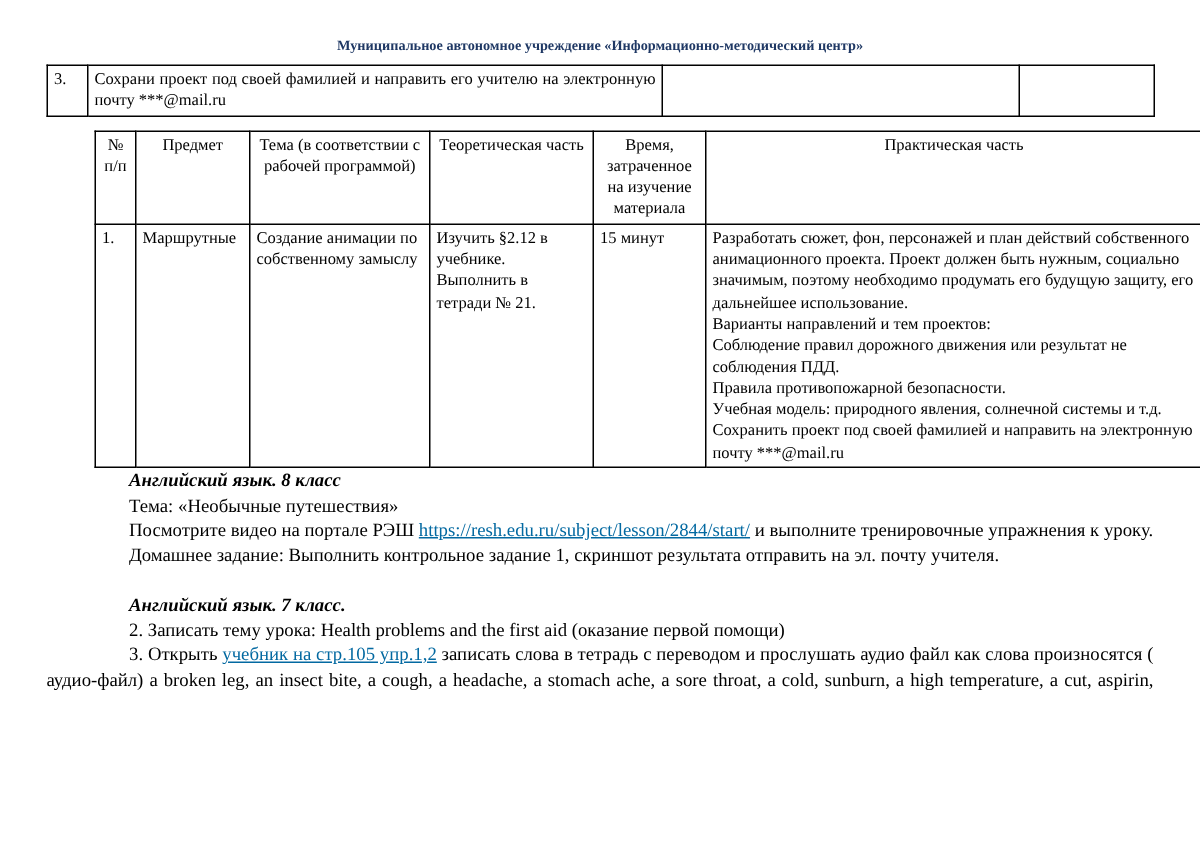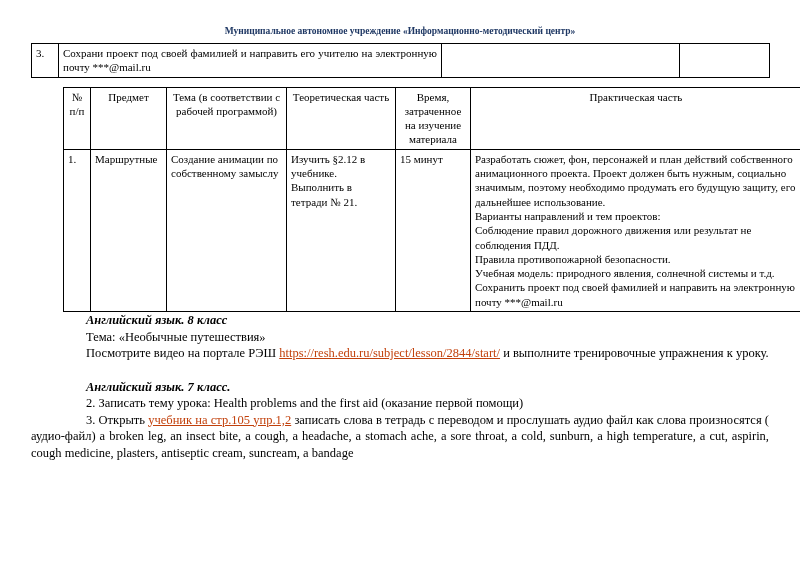--- a/index.html
+++ b/index.html
@@ -34,21 +34,21 @@
   .title {
     margin-top:14px;
     text-align:center;
     font-weight:bold;
     font-size:13px;
   }
   .para { text-indent:55px; text-align:justify; }
   .section-heading { font-weight:bold; font-style:italic; }
   .spacer-top { margin-top:17px; }
   a.link, span.link {
-    color:#c2410c;
+    color:#0369a1;
     text-decoration:underline;
     cursor:pointer;
   }
 </style>
 </head>
 <body>
 
 <div class="page">
 
   <div class="doc-header">Муниципальное автономное учреждение «Информационно-методический центр»</div>
@@ -107,20 +107,21 @@
 
   <div class="body-text">
 
 
     <div class="para section-heading">Английский язык. 8 класс</div>
 
     <div class="para">Тема: «Необычные путешествия»</div>
 
     <div class="para"><span>Посмотрите видео на портале РЭШ </span><a class="link">https://resh.edu.ru/subject/lesson/2844/start/</a><span> и выполните тренировочные упражнения к уроку.</span></div>
 
+    <div class="para">Домашнее задание: Выполнить контрольное задание 1, скриншот результата отправить на эл. почту учителя.</div>
 
     <div class="para section-heading spacer-top">Английский язык. 7 класс.</div>
 
 
     <div class="para">2. Записать тему урока: Health problems and the first aid (оказание первой помощи)</div>
 
     <div class="para"><span>3. Открыть </span><a class="link">учебник на стр.105  упр.1,2</a><span> записать слова в тетрадь с переводом и прослушать аудио файл как слова произносятся ( аудио-файл) a broken leg, an insect bite, a cough, a headache, a stomach ache, a sore throat, a cold, sunburn, a high temperature, a cut, aspirin, cough medicine, plasters, antiseptic cream, suncream, a bandage</span></div>
 
   </div>
 

